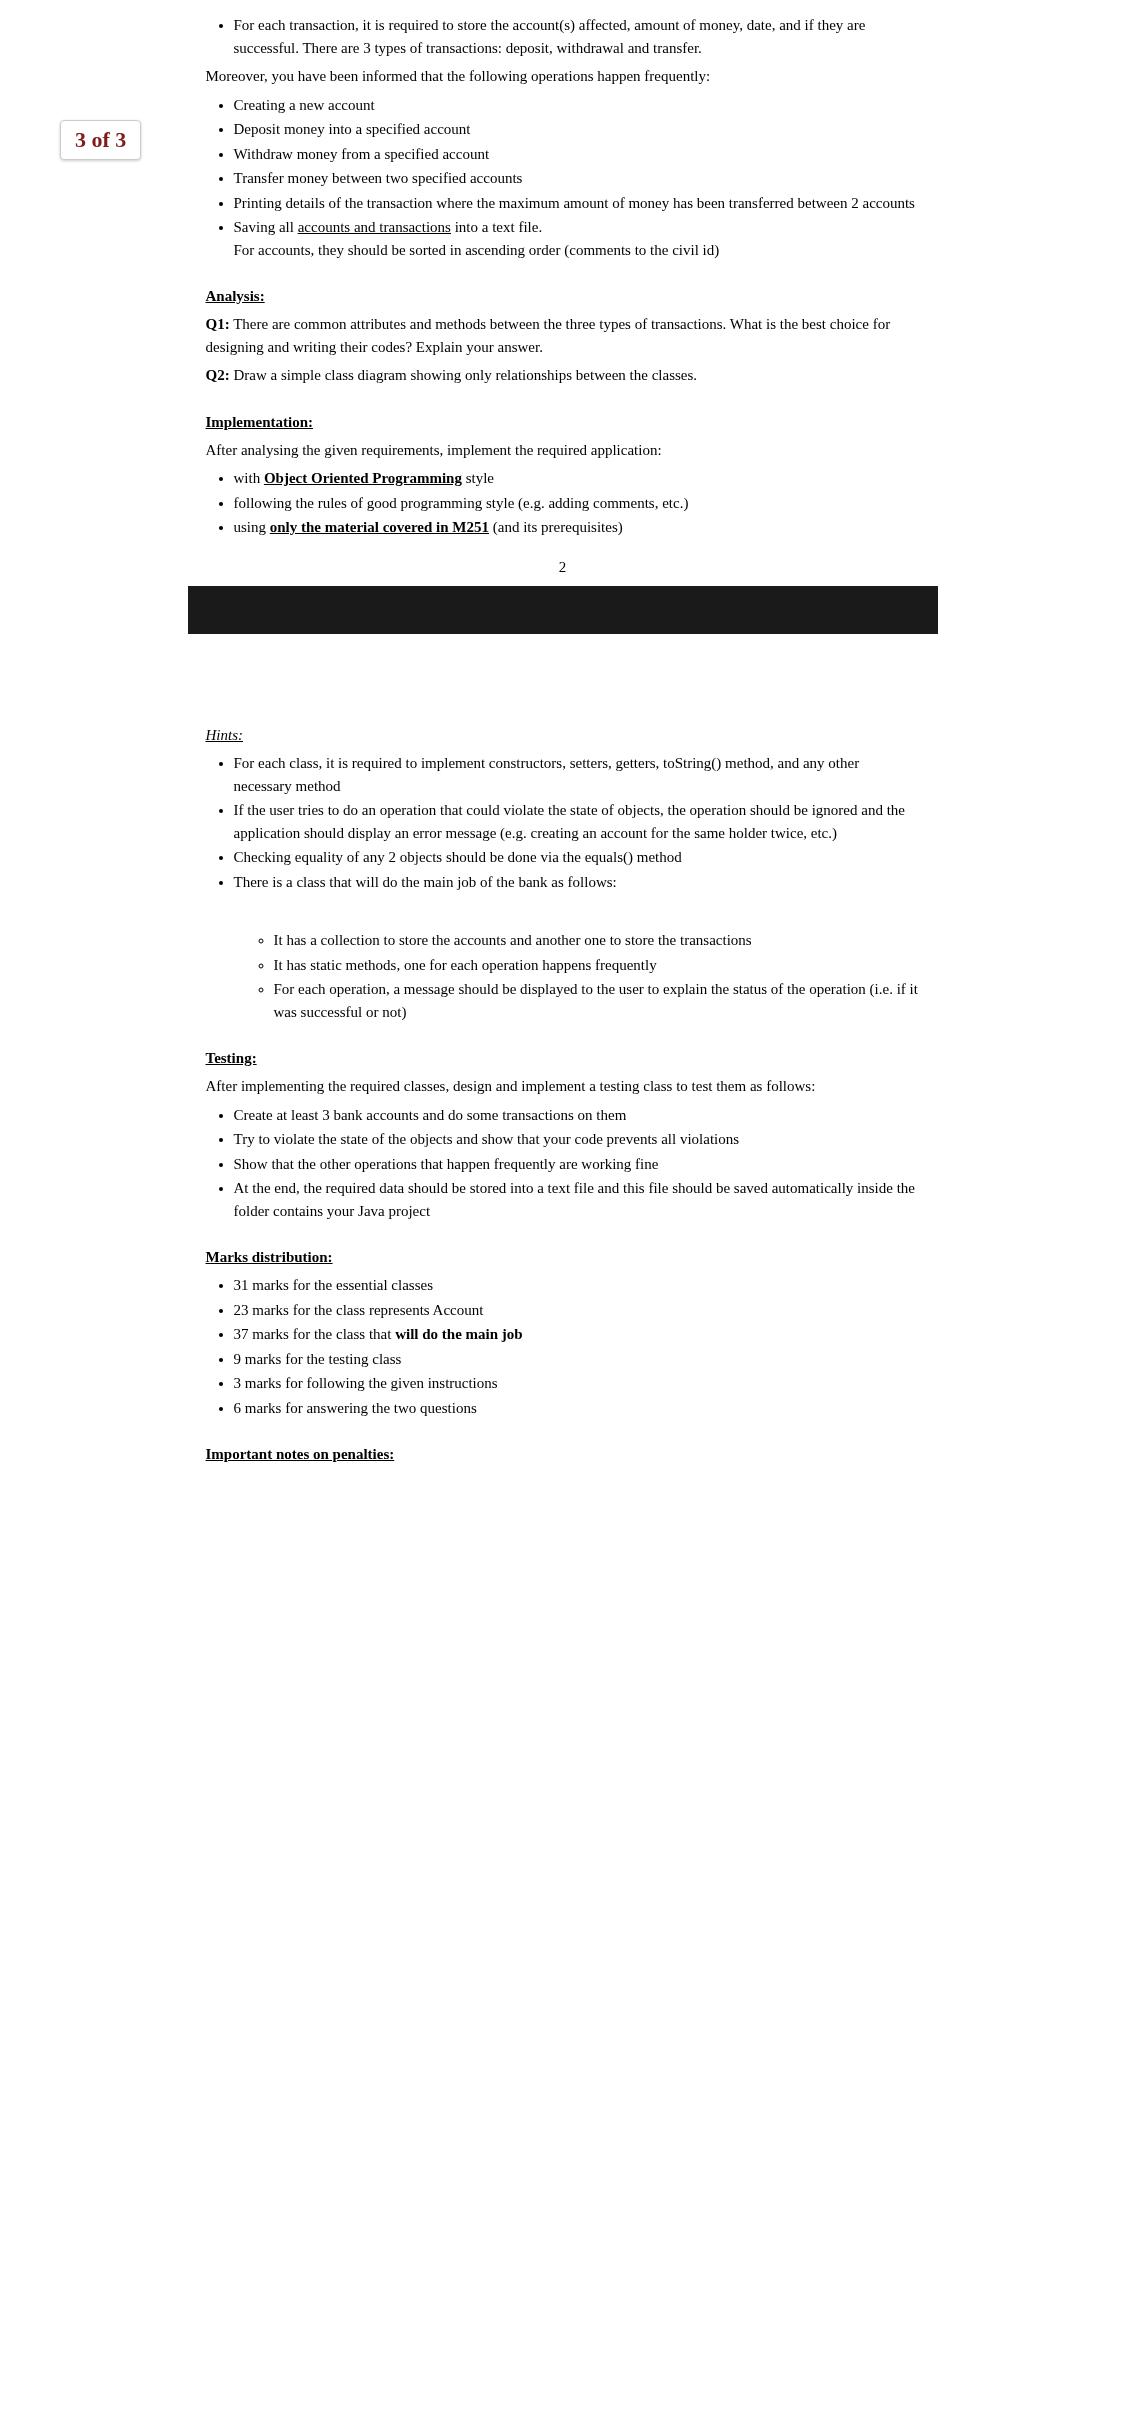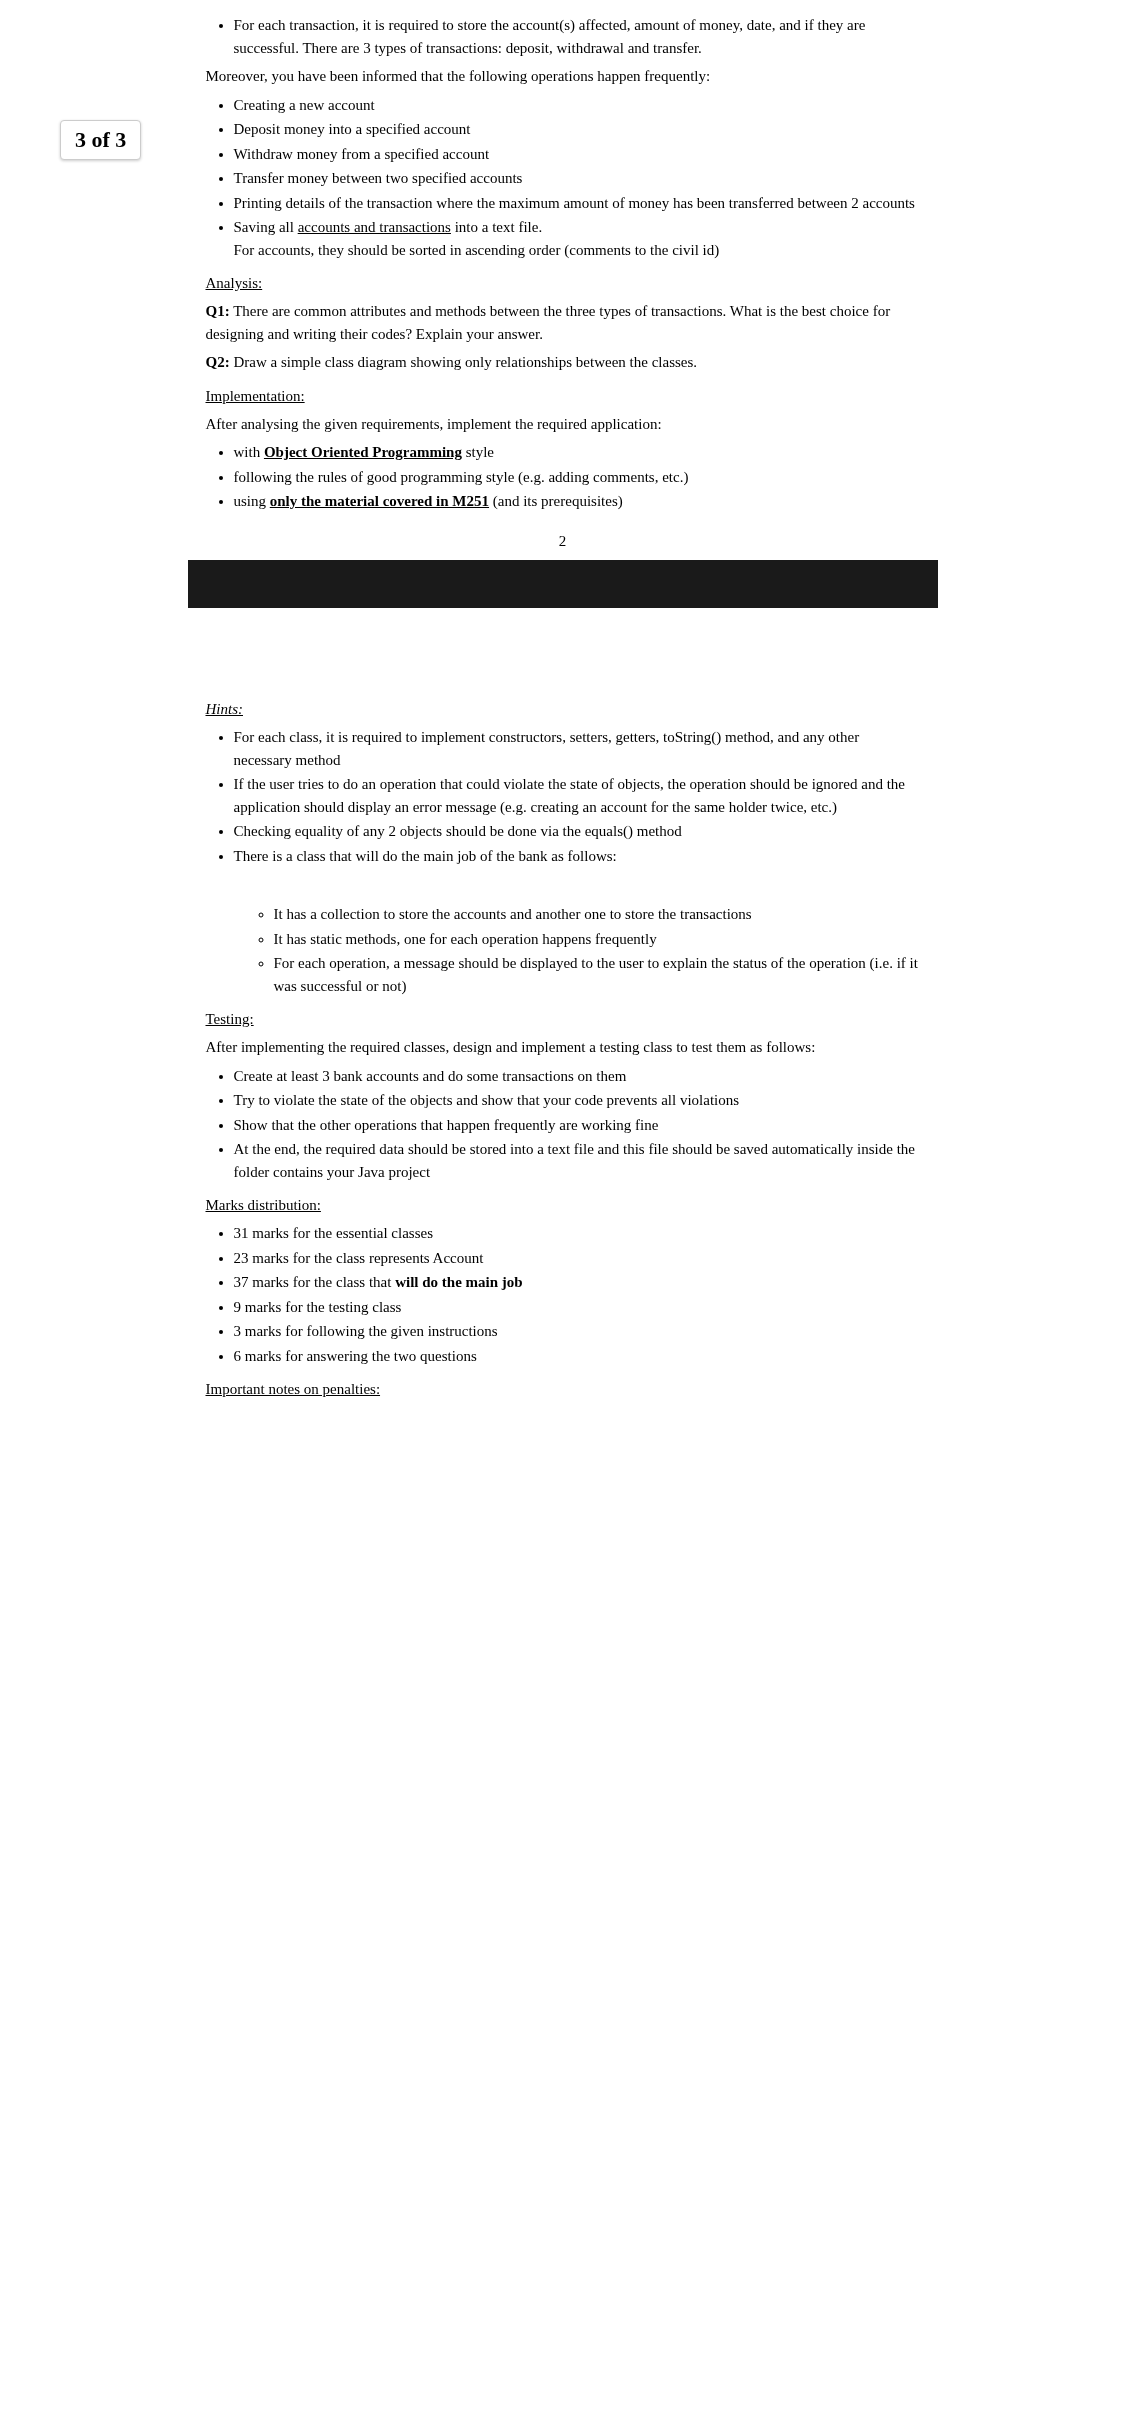--- a/index.html
+++ b/index.html
@@ -21,21 +21,21 @@
     .page-indicator {
       position: fixed;
       top: 120px;
       left: 60px;
       background: #fff;
       border: 1px solid #ccc;
       border-radius: 4px;
       padding: 6px 14px;
       font-size: 22px;
       font-weight: bold;
-      color: #000000;
+      color: #7f1d1d;
       z-index: 100;
       box-shadow: 0 1px 3px rgba(0,0,0,0.2);
     }
 
     .section-top {
       padding-top: 4px;
     }
 
     ul {
       margin-left: 28px;
@@ -61,23 +61,23 @@
     .bold {
       font-weight: bold;
     }
 
     .italic-underline {
       font-style: italic;
       text-decoration: underline;
     }
 
     .section-heading {
-      font-weight: normal;
-      text-decoration: underline;
-      margin-top: 14px;
+      font-weight: bold;
+      text-decoration: underline;
+      margin-top: 27px;
       margin-bottom: 8px;
       display: block;
     }
 
     .page-number {
       text-align: center;
       margin-top: 20px;
       margin-bottom: 10px;
       font-size: 15px;
     }

